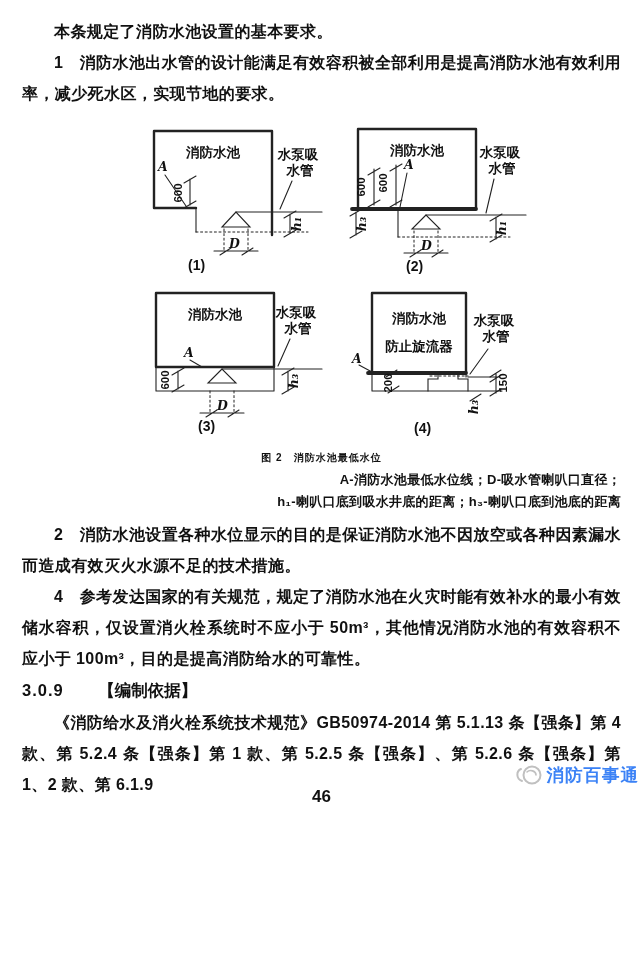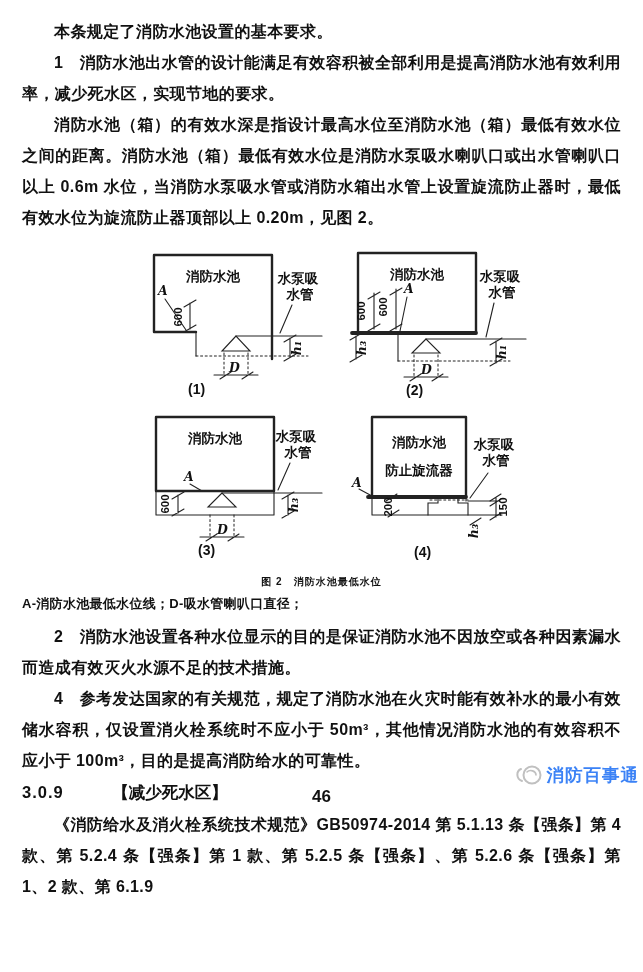--- a/index.html
+++ b/index.html
@@ -13,24 +13,24 @@
     text-align:justify;text-indent:2em;letter-spacing:.4px;
   }
   .figure{margin-top:8px;}
   .grid{
     display:grid;grid-template-columns:190px 190px;column-gap:14px;row-gap:2px;
     width:394px;margin-left:118px;
   }
   .figure-caption{
     margin:12px 0 4px;text-align:center;font-size:10px;font-weight:800;letter-spacing:1px;
   }
-  .legend{margin:0;text-align:left;font-size:13px;font-weight:700;line-height:22px;letter-spacing:.3px;}
+  .legend{margin:0;text-align:right;font-size:13px;font-weight:700;line-height:22px;letter-spacing:.3px;}
   .legend-block{margin-bottom:6px;}
   .section-line{margin:0;font-size:16.5px;line-height:33px;font-weight:800;}
-  .section-line .code{display:inline-block;margin-right:44px;letter-spacing:1px;}
+  .section-line .code{display:inline-block;margin-right:30px;letter-spacing:1px;}
   .watermark{
     position:absolute;right:4px;bottom:22px;display:flex;align-items:center;gap:3px;
     color:#3b82f6;font-size:17.5px;font-weight:700;letter-spacing:1px;
   }
   .page-number{
     position:absolute;bottom:3px;left:0;width:100%;text-align:center;
     font-size:17px;font-weight:700;
   }
   
   svg.dg{display:block;}
@@ -45,21 +45,20 @@
   svg.dg text.di{font:italic 700 12.5px "DejaVu Serif",serif;}
   svg.dg text.dc{font:700 14px "Liberation Sans",sans-serif;}
 </style>
 </head>
 <body>
 
 <div class="page">
 
   <p class="para">本条规定了消防水池设置的基本要求。</p>
   <p class="para">1　消防水池出水管的设计能满足有效容积被全部利用是提高消防水池有效利用率，减少死水区，实现节地的要求。</p>
-  <p class="para">消防水池（箱）的有效水深是指设计最高水位至消防水池（箱）最低有效水位之间的距离。消防水池（箱）最低有效水位是消防水泵吸水喇叭口或出水管喇叭口以上 0.6m 水位，当消防水泵吸水管或消防水箱出水管上设置旋流防止器时，最低有效水位为旋流防止器顶部以上 0.20m，见图 2。</p>
 
   <div class="figure">
     <div class="grid">
 
       <svg class="dg" viewBox="0 0 190 160" width="190" height="160">
         <path class="tk" d="M14,14 H132 M14,14 V91 M132,14 V118 M14,91 H56"></path>
         <path class="tn" d="M56,91 V115"></path>
         <path class="dotl" d="M56,115 H168"></path>
         <path class="tn" d="M96,95 H182"></path>
         <path class="tn" d="M96,95 L82,110 H110 Z"></path>
@@ -148,29 +147,30 @@
         <text class="dt" x="152" y="62" text-anchor="middle">水管</text>
         <path class="tn" d="M144,70 L126,95"></path>
         <text class="dc" x="70" y="154">(4)</text>
       </svg>
 
     </div>
 
     <p class="figure-caption">图 2　消防水池最低水位</p>
     <div class="legend-block">
       <p class="legend">A-消防水池最低水位线；D-吸水管喇叭口直径；</p>
+      <p class="legend">h₁-喇叭口底到吸水井底的距离；h₃-喇叭口底到池底的距离</p>
     </div>
   </div>
 
   <p class="para">2　消防水池设置各种水位显示的目的是保证消防水池不因放空或各种因素漏水而造成有效灭火水源不足的技术措施。</p>
   <p class="para">4　参考发达国家的有关规范，规定了消防水池在火灾时能有效补水的最小有效储水容积，仅设置消火栓系统时不应小于 50m³，其他情况消防水池的有效容积不应小于 100m³，目的是提高消防给水的可靠性。</p>
 
   <p class="section-line">
     <span class="code">3.0.9</span>
-    <span>【减少死水区】</span>
+    <span>【编制依据】</span>
   </p>
 
   <p class="para">《消防给水及消火栓系统技术规范》GB50974-2014 第 5.1.13 条【强条】第 4 款、第 5.2.4 条【强条】第 1 款、第 5.2.5 条【强条】、第 5.2.6 条【强条】第 1、2 款、第 6.1.9</p>
 
   <div class="watermark">
     <svg width="30" height="26" viewBox="0 0 30 26">
       <circle cx="18" cy="13" r="8.5" stroke="#c0c0c0" stroke-width="2" fill="none"></circle>
       <path d="M7,7 C2,9 2,17 8,19" stroke="#c0c0c0" stroke-width="2" fill="none" stroke-linecap="round"></path>
       <path d="M13,10 c3,-3 9,-1 9,3" stroke="#c0c0c0" stroke-width="1.6" fill="none" stroke-linecap="round"></path>
     </svg>

